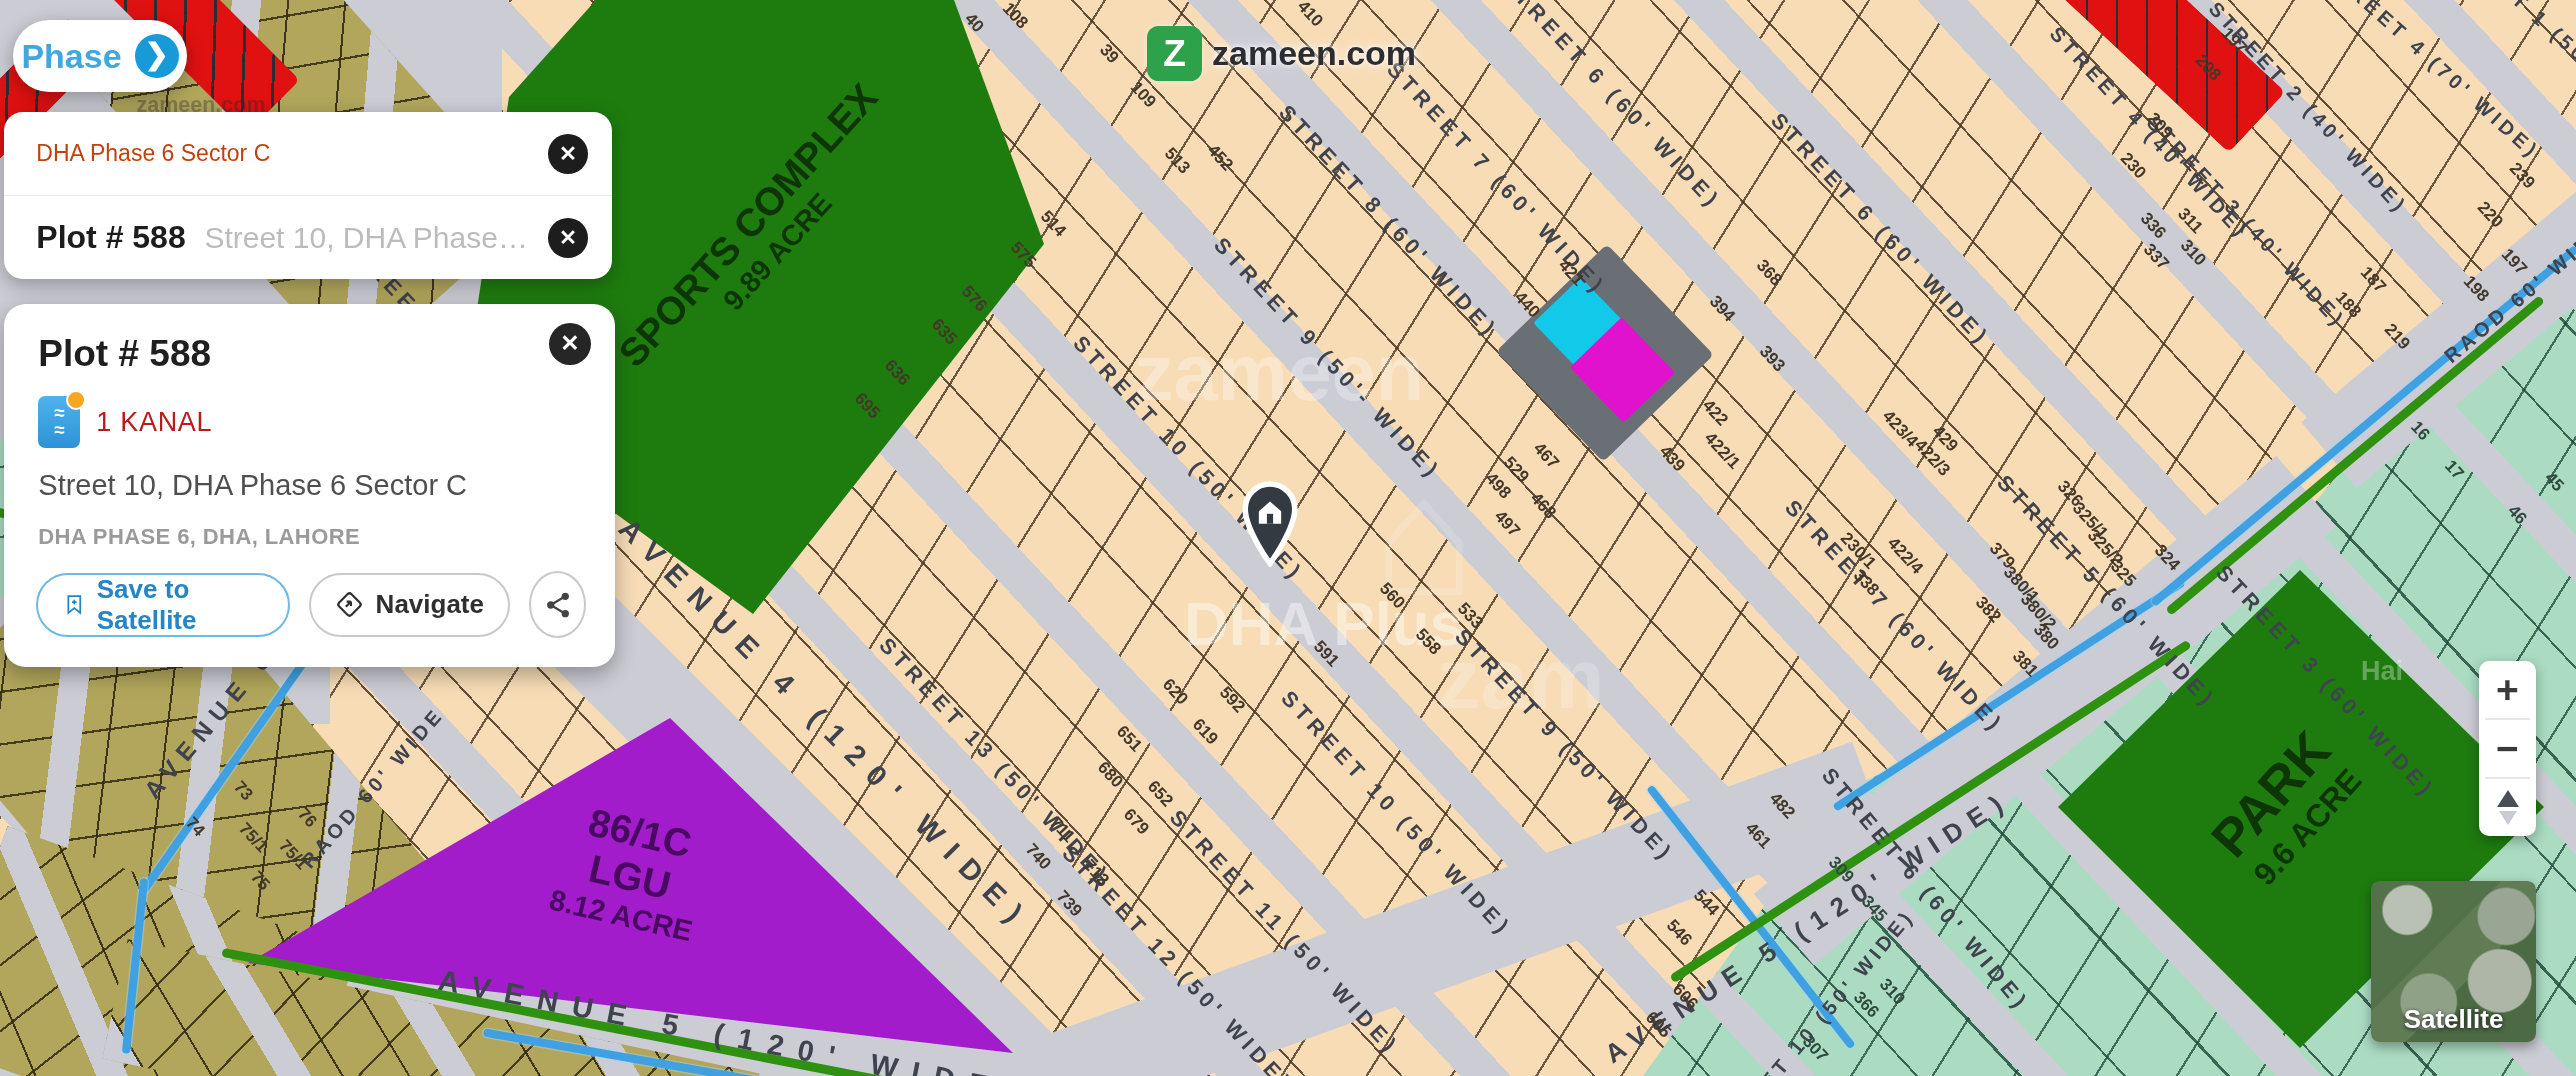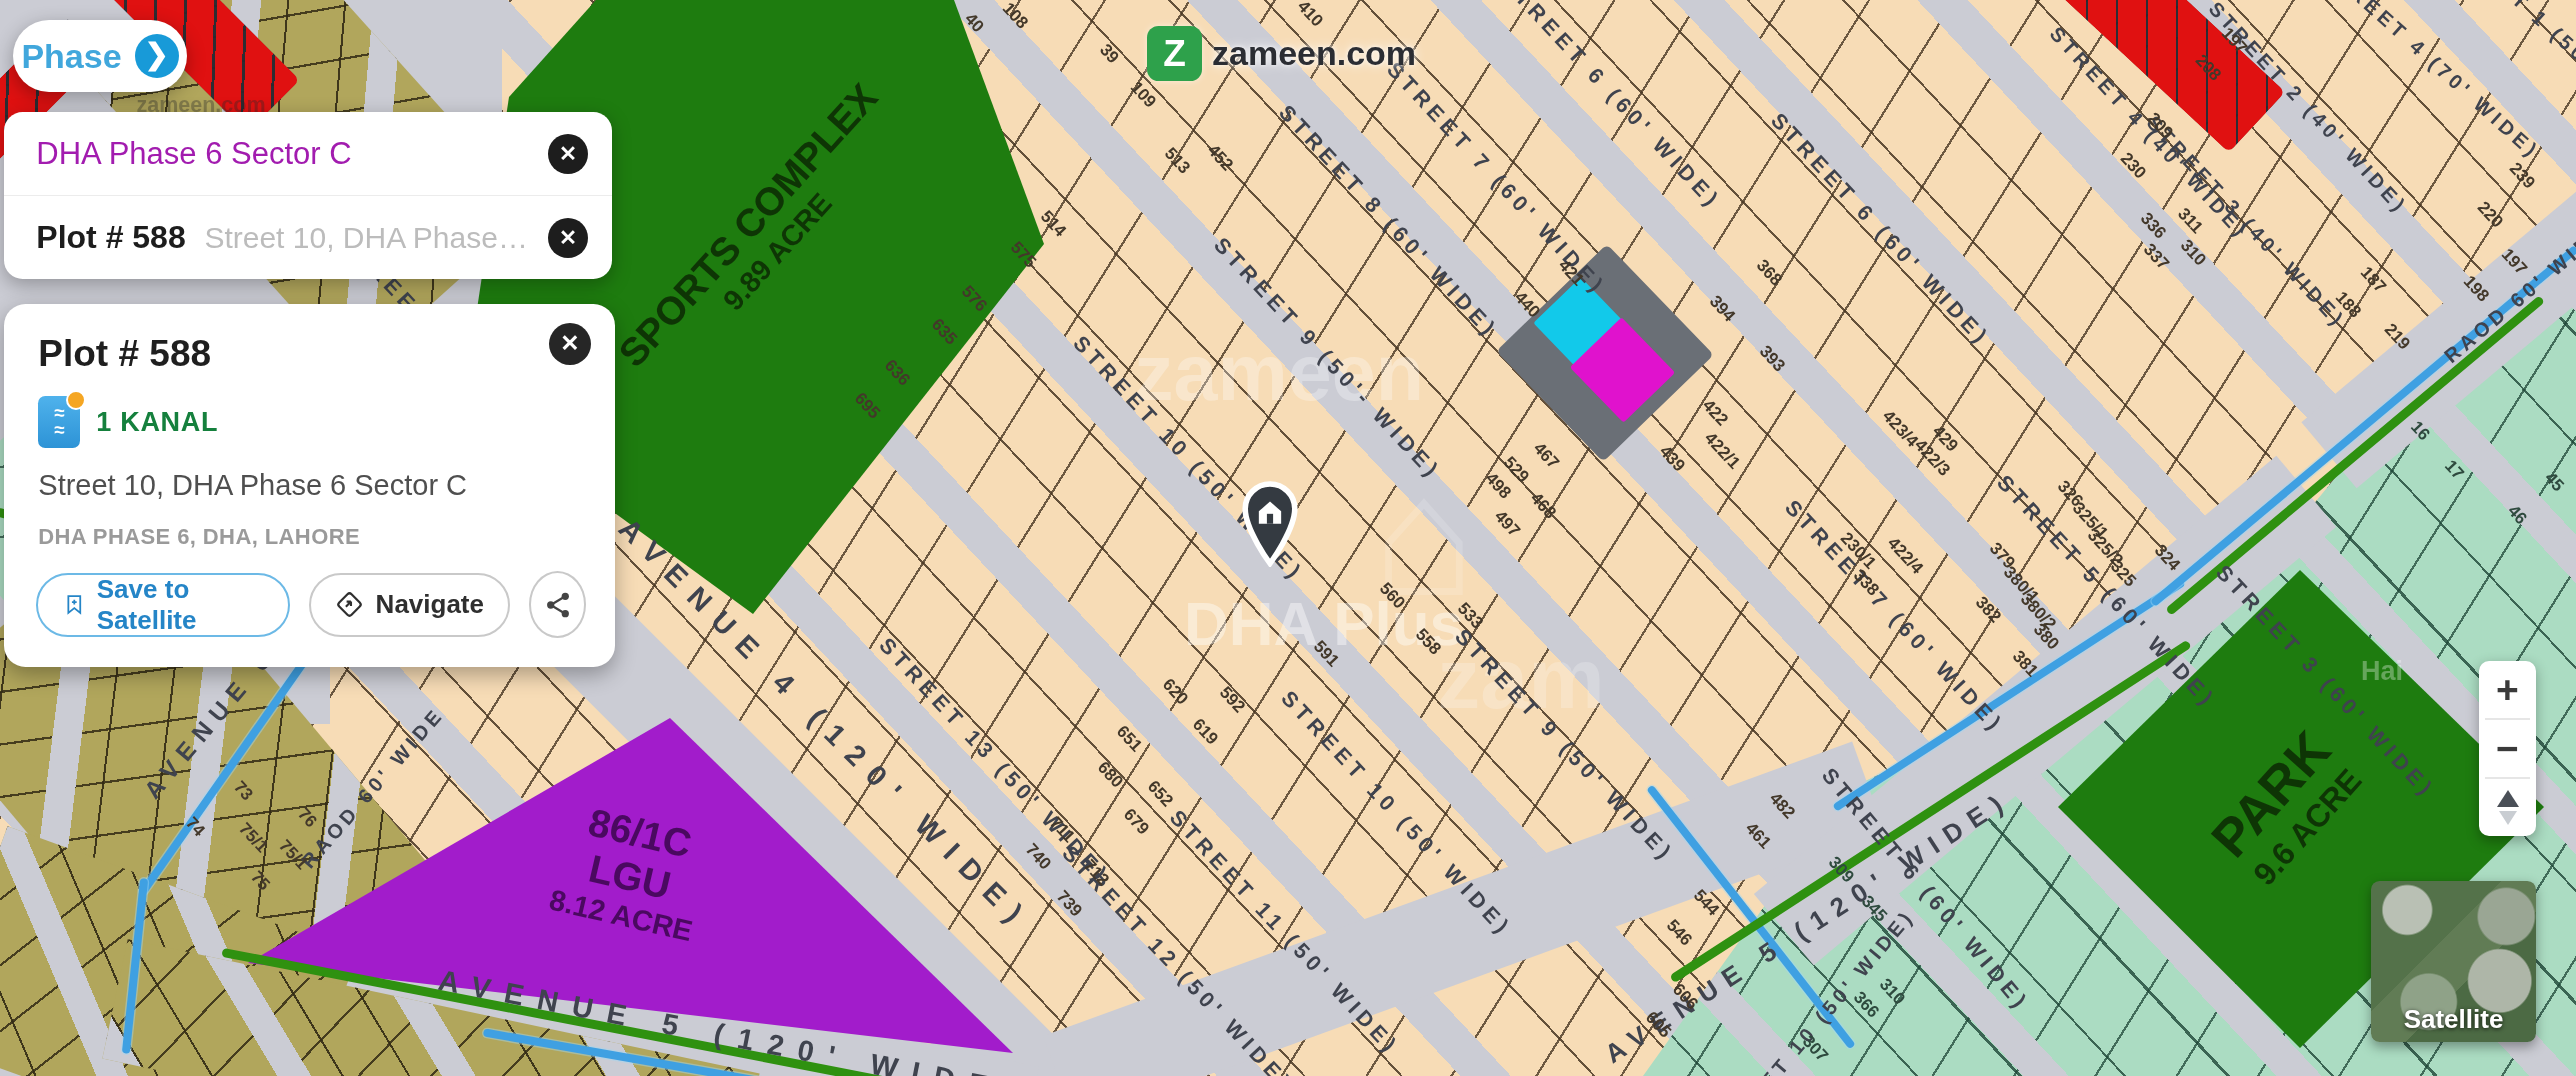--- a/index.html
+++ b/index.html
@@ -53,38 +53,38 @@
     display:flex;align-items:center;justify-content:center;gap:13px;box-shadow:0 5.7px 18.7px rgba(0,0,0,.3);cursor:pointer;}
   #city-pill .city-name{color:#41a7dc;font-size:34px;font-weight:600;}
   #city-pill .chev-circle{width:44px;height:44px;border-radius:50%;background:#189ad8;display:flex;align-items:center;justify-content:center;}
   #city-pill .chev-circle span{color:#fff;font-size:29px;font-weight:800;margin-top:-4.3px;}
 
   
   #search-panel{position:absolute;left:4.3px;top:112px;width:608px;background:#fff;border-radius:18.7px;z-index:10;
     box-shadow:0 5.7px 18.7px rgba(0,0,0,.28);}
   .search-row{height:83px;display:flex;align-items:center;padding:0 24.4px 0 32px;gap:16px;cursor:pointer;}
   .search-row .grow{flex:1;display:flex;align-items:center;gap:18.7px;min-width:0;}
-  .q-text{color:#a21caf;font-size:31px;}
+  .q-text{color:#c2410c;font-size:23px;}
   .r-title{color:#1d1d1d;font-size:32px;font-weight:800;white-space:nowrap;}
   .r-sub{color:#bcbcbc;font-size:30px;white-space:nowrap;overflow:hidden;text-overflow:ellipsis;}
   .row-divider{height:1.4px;background:#ececec;margin:0 0;}
   .x-btn{width:40px;height:40px;min-width:40px;border-radius:50%;background:#1d1d1d;color:#fff;display:flex;align-items:center;justify-content:center;
     font-size:21.5px;font-weight:700;cursor:pointer;}
 
   
   #info-card{position:absolute;left:4.3px;top:304px;width:611px;height:363px;background:#fff;border-radius:21.5px;z-index:10;
     box-shadow:0 7.2px 21.5px rgba(0,0,0,.30);padding:0;}
   #card-close{position:absolute;top:18.7px;right:24.4px;width:42px;height:42px;border-radius:50%;background:#262626;color:#fff;
     display:flex;align-items:center;justify-content:center;font-size:23px;font-weight:700;cursor:pointer;}
   #card-title{position:absolute;left:34px;top:29px;color:#1f1f1f;font-size:37px;font-weight:800;}
   #area-row{position:absolute;left:34px;top:92px;display:flex;align-items:center;gap:16px;}
   .area-icon{position:relative;width:42px;height:52px;border-radius:7.2px;background:linear-gradient(#4fb2ec,#2d93d6);
     display:flex;flex-direction:column;align-items:center;justify-content:center;color:#fff;font-weight:800;font-size:18.7px;line-height:.9;}
   .area-icon .dot{position:absolute;right:-5.7px;top:-5.7px;width:16px;height:16px;border-radius:50%;background:#f5a623;border:2.9px solid #fff;}
-  .area-text{color:#15803d;font-size:27px;font-weight:700;letter-spacing:0.7px;}
+  .area-text{color:#b91c1c;font-size:27px;font-weight:400;letter-spacing:0.7px;}
   #card-address{position:absolute;left:34px;top:165px;color:#4f4f4f;font-size:29px;}
   #card-location{position:absolute;left:34px;top:220px;color:#9a9a9a;font-size:22px;font-weight:700;letter-spacing:0.4px;}
   #card-actions{position:absolute;left:32px;top:267px;right:29px;display:flex;align-items:center;gap:18.7px;}
   .btn{display:flex;align-items:center;gap:11.5px;border-radius:33px;height:60px;padding:0 24.4px;cursor:pointer;background:#fff;}
   .btn.save{border:2.2px solid #6cb9e6;color:#2585c7;font-size:26px;font-weight:700;}
   .btn.nav{border:2.2px solid #c9c9c9;color:#2f2f2f;font-size:26px;font-weight:700;}
   .btn-share{width:63px;height:63px;border-radius:50%;border:2.2px solid #c9c9c9;display:flex;align-items:center;justify-content:center;cursor:pointer;background:#fff;}
 
   
   #zoom-ctrl{position:absolute;left:2479px;top:661px;width:57px;height:175px;background:#fff;border-radius:10px;z-index:10;

